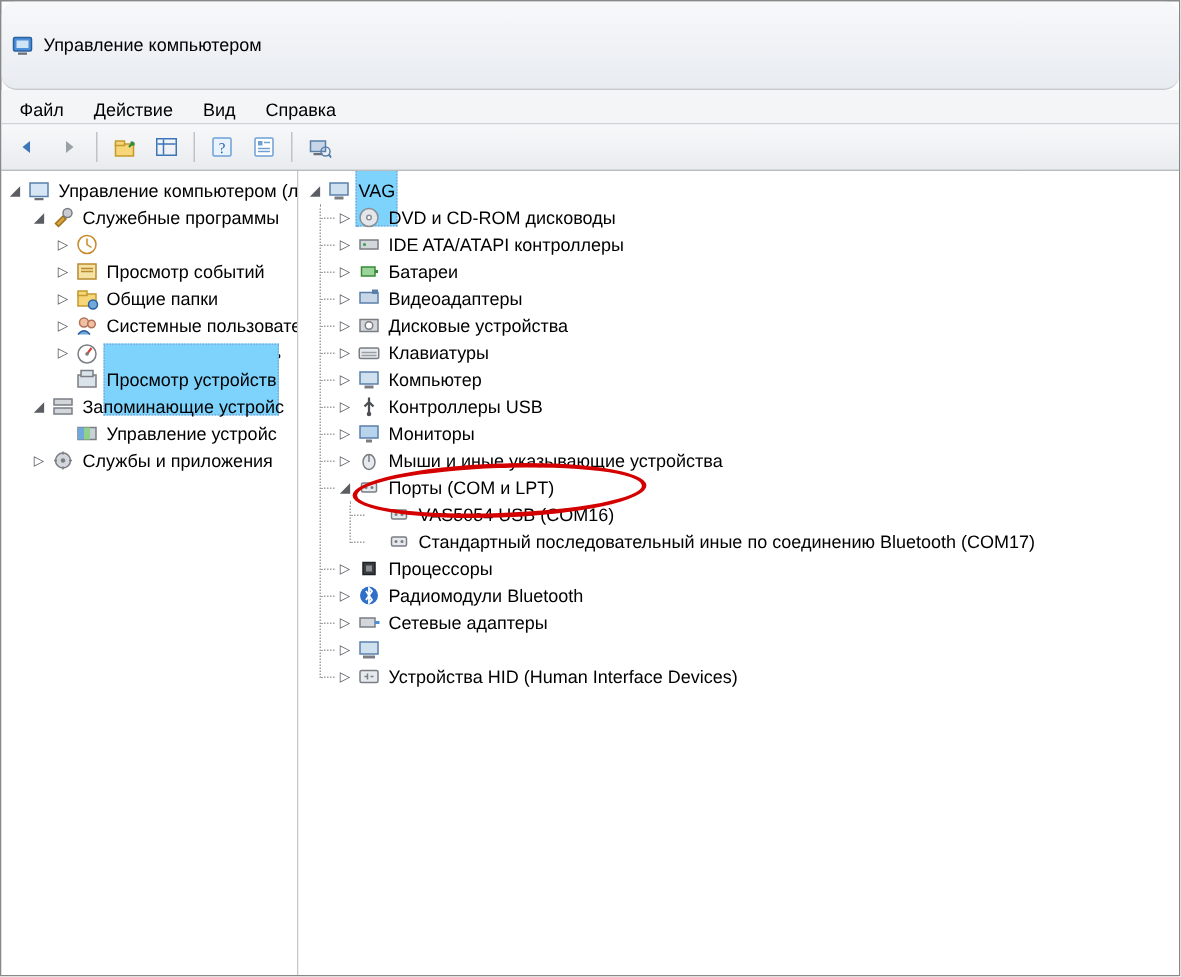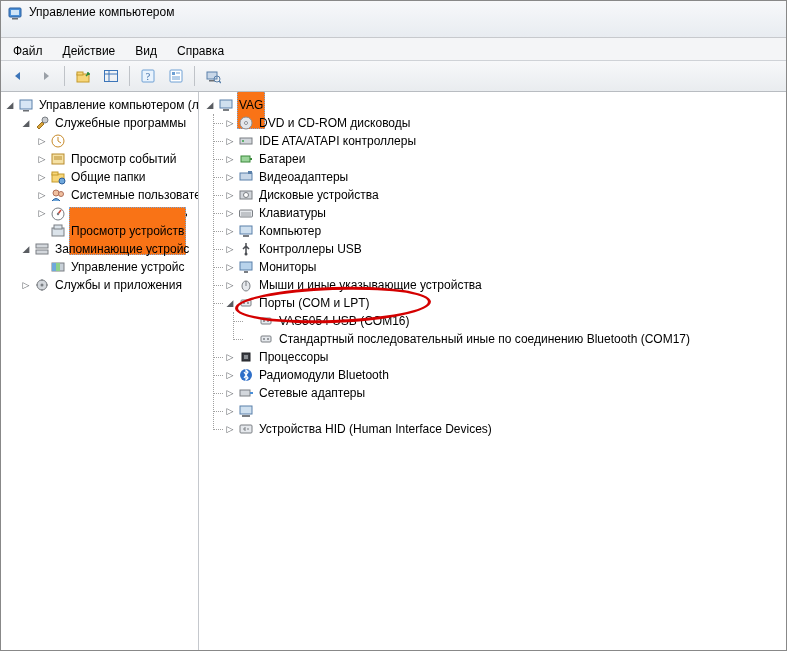--- a/index.html
+++ b/index.html
@@ -1,33 +1,33 @@
 <!DOCTYPE html>
 <html><head>
 <meta charset="utf-8">
 <style>
   html,body{margin:0;padding:0;font-family:"Segoe UI",Tahoma,sans-serif;font-size:12px;color:#000;background:#fff;}
   .window{width:787px;height:651px;display:flex;flex-direction:column;border:1px solid #888;box-sizing:border-box;background:linear-gradient(#fdfdfd,#f3f3f3);}
-  .titlebar{height:28px;display:flex;padding:4px 6px;background:linear-gradient(#f7f8fa,#e8ecf1);border-bottom:1px solid #c7c9cd;}
+  .titlebar{height:28px;display:flex;align-items:center;padding:15px 6px;background:linear-gradient(#f7f8fa,#e8ecf1);border-bottom:1px solid #c7c9cd;border-radius:10px;}
   .titlebar .t-icon{width:16px;height:16px;margin-right:6px;}
   .menubar{height:22px;display:flex;align-items:center;padding:0 2px;background:#f4f5f7;border-bottom:1px solid #cfd2d7;}
   .menu-item{padding:3px 10px 0 10px;cursor:default;}
   .toolbar{height:30px;display:flex;align-items:center;padding:0 4px;gap:2px;background:linear-gradient(#f7f8fa,#e9ecef);border-bottom:1px solid #b8bcc1;}
   .tbtn{width:24px;height:24px;display:flex;align-items:center;justify-content:center;border:1px solid transparent;border-radius:2px;}
   .tsep{width:1px;height:20px;background:#bfc3c8;margin:0 3px;}
   .body{flex:1;display:flex;min-height:0;}
   .left-pane{width:197px;border-right:1px solid #c5c8cd;overflow:hidden;background:#fff;display:flex;flex-direction:column;}
   .right-pane{flex:1;background:#fff;overflow:auto;position:relative;}
   .tree{padding:4px 0 4px 2px;user-select:none;}
   .node{white-space:nowrap;}
   .row{display:flex;align-items:center;height:18px;padding-right:4px;}
   .tw{width:14px;height:14px;display:flex;align-items:center;justify-content:center;color:#5a5d62;font-size:9px;flex:none;}
   .ic{width:16px;height:16px;margin:0 3px 0 1px;flex:none;display:flex;align-items:center;justify-content:center;}
   .lbl{padding:1px 2px;}
-  .sel>.row>.lbl{background:#f97316;border:1px dotted #7da9d9;padding:16px 1px;}
+  .sel>.row>.lbl{background:#7dd3fc;border:1px dotted #7da9d9;padding:16px 1px;}
   .children{padding-left:16px;}
   .right-root{padding:4px 0 4px 4px;}
   .right-root .children{padding-left:20px;position:relative;}
   .right-root .children::before{content:"";position:absolute;left:10px;top:0;bottom:8px;border-left:1px dotted #a0a0a0;}
   .right-root .children .row{position:relative;}
   .right-root .children .row::before{content:"";position:absolute;left:-10px;top:9px;width:10px;border-top:1px dotted #a0a0a0;}
   .redcircle{position:absolute;border:3px solid #d40000;border-radius:50%/50%;pointer-events:none;}
   
   svg{display:block;}
 </style>

